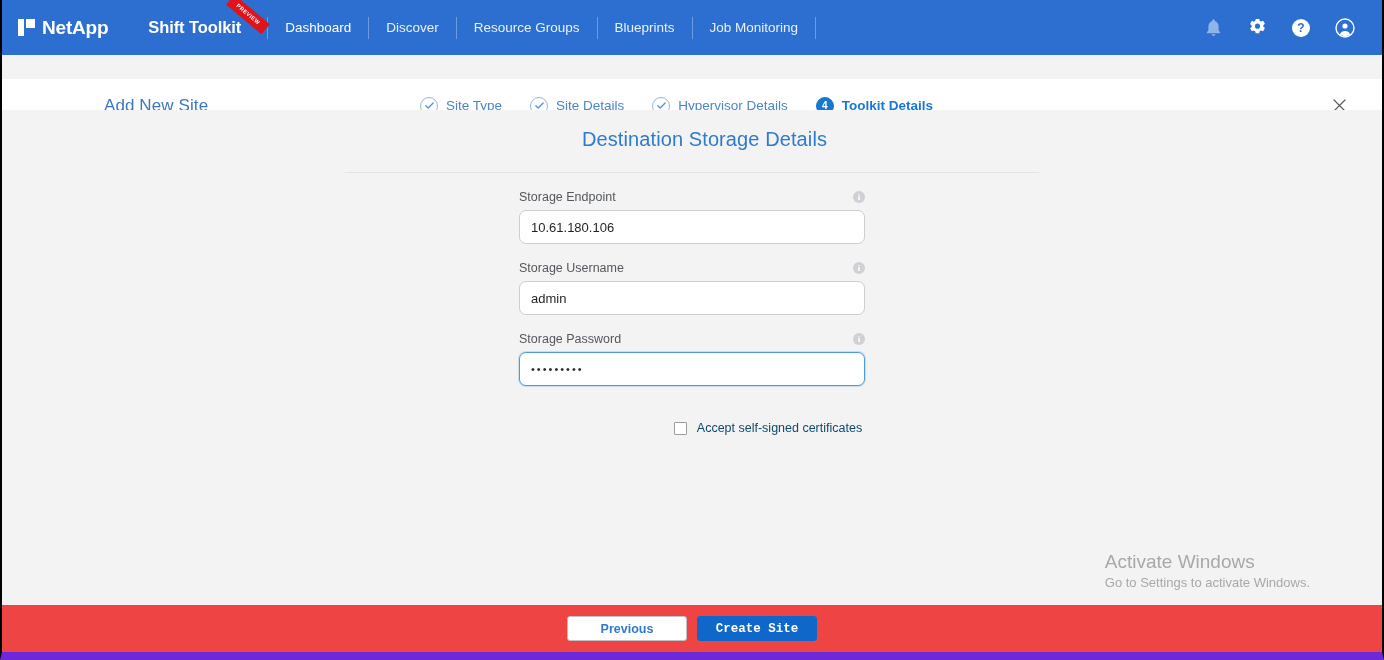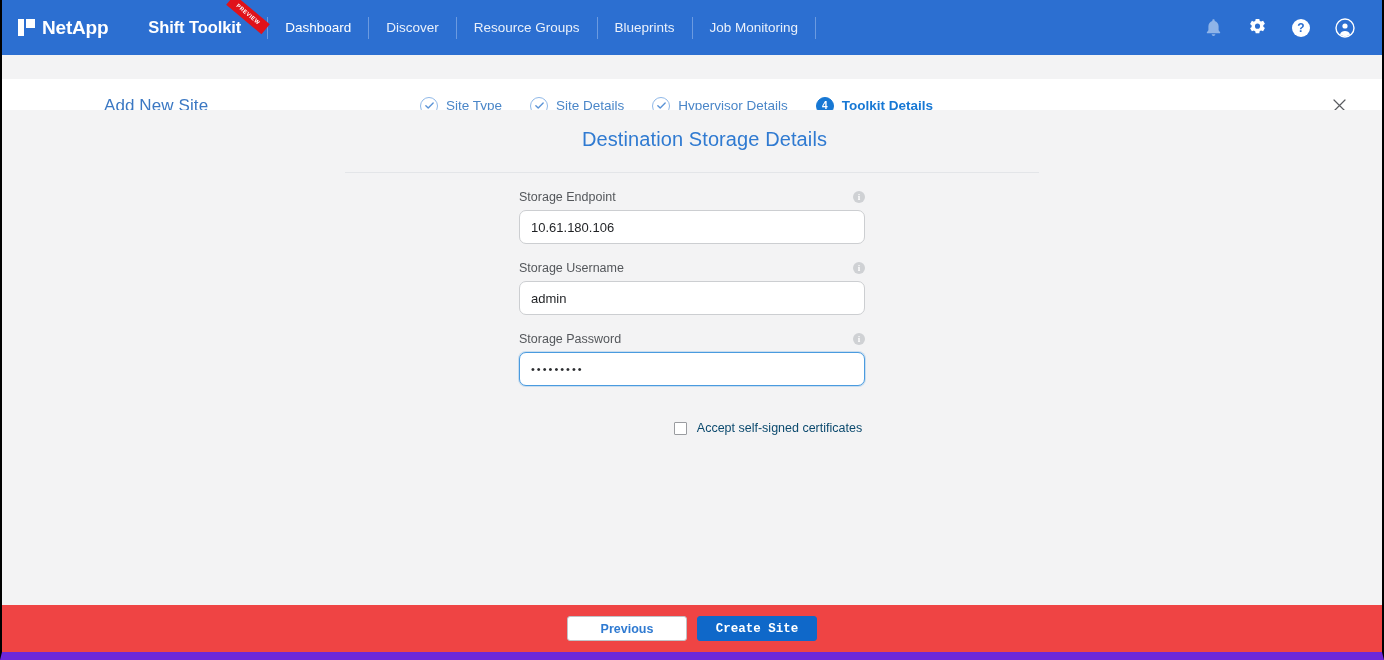--- a/index.html
+++ b/index.html
@@ -493,20 +493,24 @@
         <input class="input focused pwd-dots" type="text" value="•••••••••" style="">
       </div>
 
       <div class="checkrow">
         <span class="checkbox"></span>
         <span class="checklabel">Accept self-signed certificates</span>
       </div>
 
     </div>
 
+    <div class="watermark">
+      <div class="wm-line1">Activate Windows</div>
+      <div class="wm-line2">Go to Settings to activate Windows.</div>
+    </div>
 
   </div>
 
   <div class="footer">
     <div class="btn btn-secondary">Previous</div>
     <div class="btn btn-primary">Create Site</div>
   </div>
 
 </div>
 

